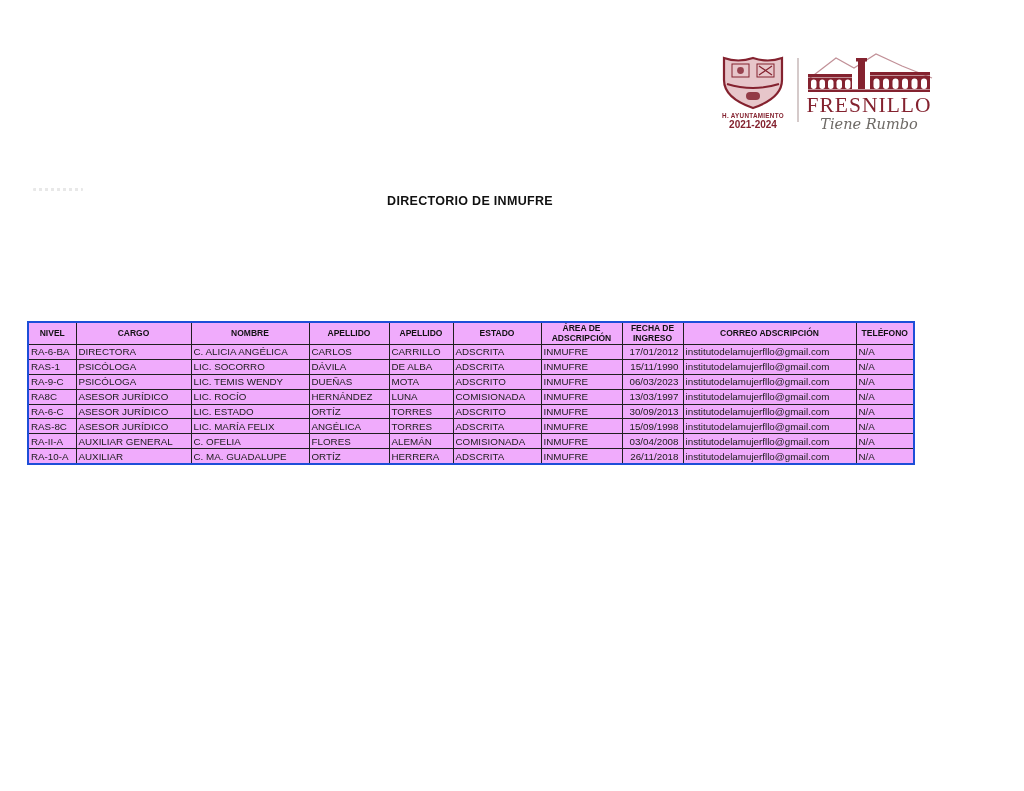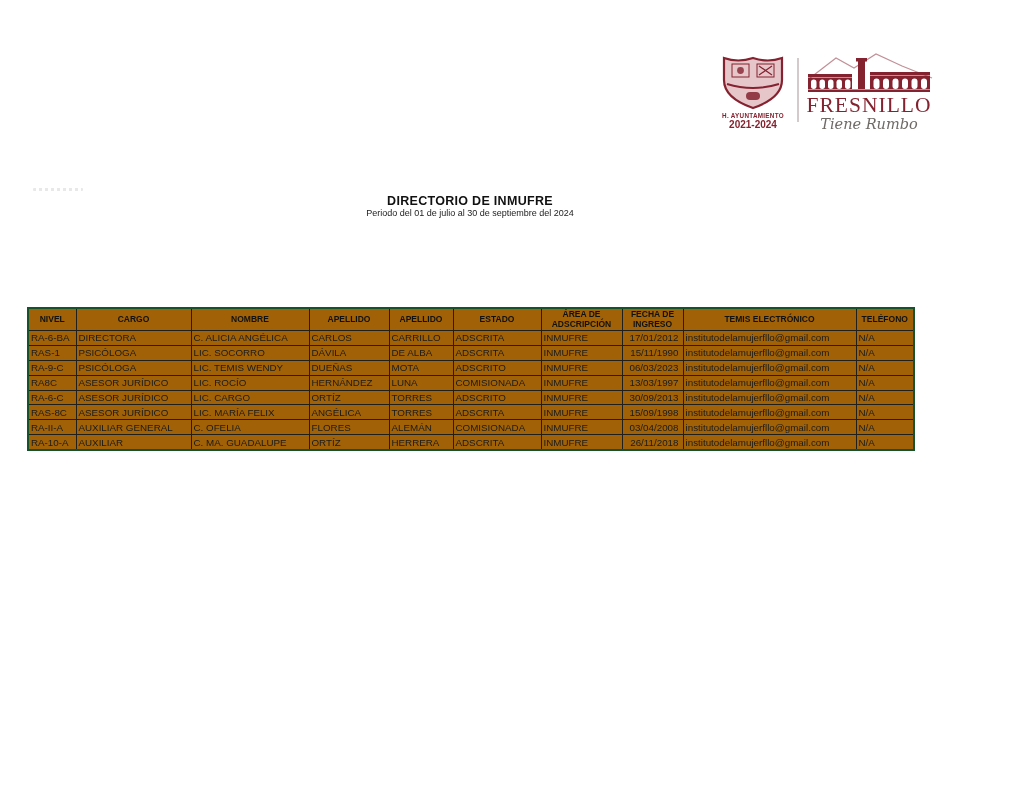--- a/index.html
+++ b/index.html
@@ -24,23 +24,23 @@
     position:absolute;left:27px;top:177px;width:886px;
     text-align:center;font-weight:bold;font-size:12.5px;
     letter-spacing:.3px;color:#111111;margin-top:17px;
   }
   .subtitle{
     position:absolute;left:27px;top:208px;width:886px;
     text-align:center;font-size:9px;color:#222222;
   }
 
   table.directory{
-    position:absolute;left:27px;top:307px;
+    position:absolute;left:27px;top:321px;
     border-collapse:collapse;table-layout:fixed;
-    background:#a16207;border:2px solid #14532d;
+    background:#f0abfc;border:2px solid #1d4ed8;
   }
   table.directory th{
     border:1px solid #1f1f1f;
     font-size:8.5px;font-weight:bold;color:#111111;
     text-align:center;line-height:1.12;padding:1px 1px;
     vertical-align:middle;
   }
   table.directory td{
     border:1px solid #1f1f1f;
     font-size:9.8px;color:#1b1b1b;
@@ -94,21 +94,20 @@
         <rect x="2" y="37.5" width="122" height="2.5" fill="#84222f"></rect>
         <text x="63" y="60" text-anchor="middle" font-family="Liberation Serif, serif" font-size="21.5" letter-spacing="1" fill="#84222f">FRESNILLO</text>
         <text x="63" y="77" text-anchor="middle" font-family="DejaVu Serif, serif" font-style="italic" font-size="14.5" fill="#6e6a66">Tiene Rumbo</text>
       </g>
     </svg>
   </div>
 
   <div class="smudge"></div>
 
   <div class="title">DIRECTORIO DE INMUFRE</div>
-  <div class="subtitle">Periodo del 01  de julio al 30 de septiembre  del 2024</div>
 
   <table class="directory">
     <colgroup id="cols">
         <col style="width: 48px;">
         <col style="width: 115px;">
         <col style="width: 118px;">
         <col style="width: 80px;">
         <col style="width: 64px;">
         <col style="width: 88px;">
         <col style="width: 81px;">
@@ -119,21 +118,21 @@
     <thead>
       <tr id="header-row">
           <th>NIVEL</th>
           <th>CARGO</th>
           <th>NOMBRE</th>
           <th>APELLIDO</th>
           <th>APELLIDO</th>
           <th>ESTADO</th>
           <th>ÁREA DE ADSCRIPCIÓN</th>
           <th>FECHA DE INGRESO</th>
-          <th>TEMIS ELECTRÓNICO</th>
+          <th>CORREO ADSCRIPCIÓN</th>
           <th>TELÉFONO</th>
         </tr>
     </thead>
     <tbody id="table-body">
         <tr>
           <td class="col0">RA-6-BA</td>
           <td class="col1">DIRECTORA</td>
           <td class="col2">C. ALICIA ANGÉLICA</td>
           <td class="col3">CARLOS</td>
           <td class="col4">CARRILLO</td>
@@ -175,21 +174,21 @@
           <td class="col4">LUNA</td>
           <td class="col5">COMISIONADA</td>
           <td class="col6">INMUFRE</td>
           <td class="col7">13/03/1997</td>
           <td class="col8">institutodelamujerfllo@gmail.com</td>
           <td class="col9">N/A</td>
         </tr>
         <tr>
           <td class="col0">RA-6-C</td>
           <td class="col1">ASESOR JURÍDICO</td>
-          <td class="col2">LIC. CARGO</td>
+          <td class="col2">LIC. ESTADO</td>
           <td class="col3">ORTÍZ</td>
           <td class="col4">TORRES</td>
           <td class="col5">ADSCRITO</td>
           <td class="col6">INMUFRE</td>
           <td class="col7">30/09/2013</td>
           <td class="col8">institutodelamujerfllo@gmail.com</td>
           <td class="col9">N/A</td>
         </tr>
         <tr>
           <td class="col0">RAS-8C</td>

